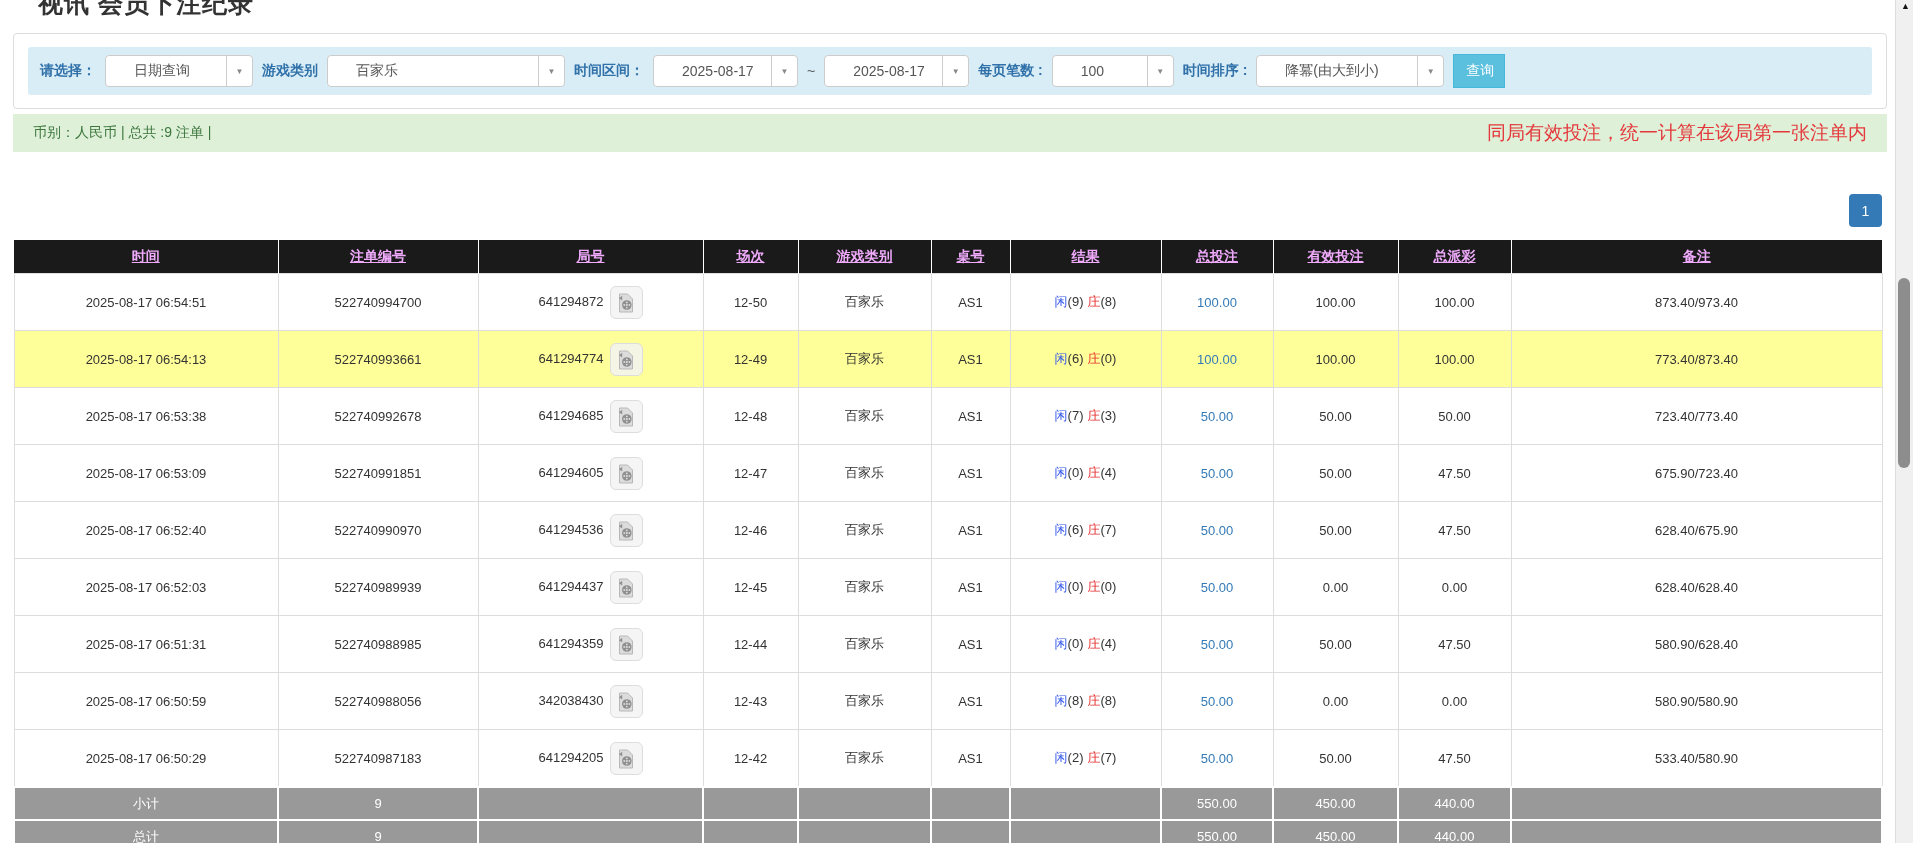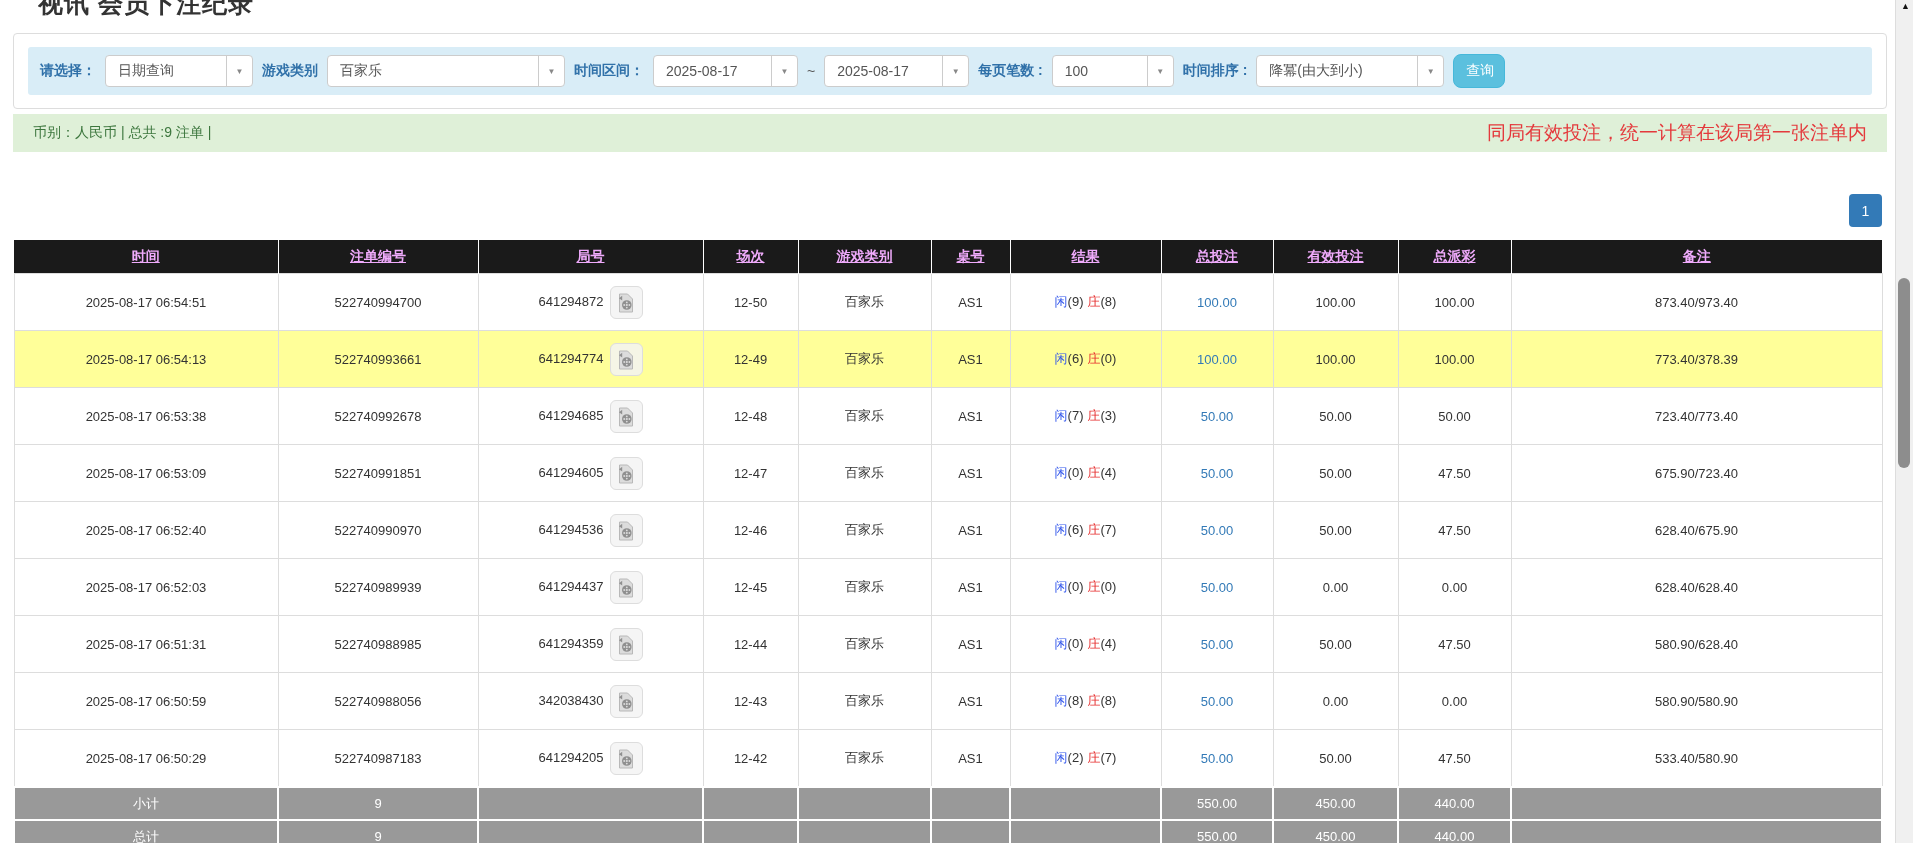--- a/index.html
+++ b/index.html
@@ -12,25 +12,25 @@
 
   
   .title-wrap { height:17px; overflow:hidden; margin-left:25px; }
   .title-wrap h1 { margin:-13px 0 0 0; font-size:25px; font-weight:600; color:#333; letter-spacing:1px; }
 
   
   .filter-panel { margin-top:16px; border:1px solid #ddd; border-radius:4px; background:#fff; padding:13px 14px; }
   .filter-bar { background:var(--filter_bar_bg,#d9edf7); border-radius:3px; padding:7px 12px; display:flex; align-items:center; gap:9px; }
   .f-label { color:var(--label_color,#3071a9); font-weight:bold; font-size:14px; white-space:nowrap; }
   .select { background:#fff; border:1px solid #ccc; border-radius:4px; height:32px; display:flex; align-items:center; box-sizing:border-box; cursor:pointer; }
-  .select .val { padding:0 12px; font-size:14px; color:#555; flex:1; white-space:nowrap; overflow:hidden; }
+  .select .val { padding:0 28px; font-size:14px; color:#555; flex:1; white-space:nowrap; overflow:hidden; }
   .select .arrow { width:25px; align-self:stretch; border-left:1px solid #ccc; display:flex; align-items:center; justify-content:center; color:#888; font-size:8px; }
   .w-sel1 { width:148px; } .w-sel2 { width:238px; } .w-date { width:145px; } .w-size { width:122px; } .w-sort { width:188px; }
   .tilde { color:#555; font-size:14px; }
-  .search-btn { background:var(--button_bg,#5bc0de); color:#fff; border:1px solid #46b8da; border-radius:8px; height:34px; min-width:52px; font-size:14px; cursor:pointer; font-family:inherit;padding-left:8px; }
+  .search-btn { background:var(--button_bg,#5bc0de); color:#fff; border:1px solid #46b8da; border-radius:0; height:34px; min-width:52px; font-size:14px; cursor:pointer; font-family:inherit;padding-left:8px; }
 
   
   .info-bar { margin-top:5px; background:var(--success_bg,#dff0d8); min-height:38px; display:flex; align-items:center; justify-content:space-between; padding:0 20px; }
   .info-left { color:var(--success_text,#3c763d); font-size:14px; }
   .info-right { color:var(--notice_color,#e4393c); font-size:19px; }
 
   
   .pagination-row { margin-top:42px; display:flex; justify-content:flex-end; padding-right:5px; }
   .page-btn { width:33px; height:33px; background:var(--pagination_bg,#337ab7); color:#fff; border-radius:4px; display:flex; align-items:center; justify-content:center; font-size:14px; cursor:pointer; }
 
@@ -188,21 +188,21 @@
     <td>百家乐</td>
     <td>AS1</td>
     <td>
       <span class="res-p">闲</span><span class="res-n">(6)</span><span class="res-b">庄</span><span class="res-n">(0)</span>
     </td>
     <td>
       <a class="bet-link">100.00</a>
     </td>
     <td>100.00</td>
     <td>100.00</td>
-    <td>773.40/378.39</td>
+    <td>773.40/873.40</td>
   </tr>
         <tr>
     <td>2025-08-17 06:53:38</td>
     <td>522740992678</td>
     <td>
       <span>641294685</span><button class="video-btn"><svg width="20" height="20" viewBox="0 0 20 20" aria-hidden="true">
         <path d="M3.5 1h8l5 5v13h-13z" fill="#dcdcdc" stroke="#b8b8b8" stroke-width="1"></path>
         <circle cx="10.8" cy="12" r="4.8" fill="#8f8f8f"></circle>
         <circle cx="10.8" cy="12" r="1.1" fill="#dcdcdc"></circle>
         <circle cx="10.8" cy="9.4" r="0.9" fill="#dcdcdc"></circle>

